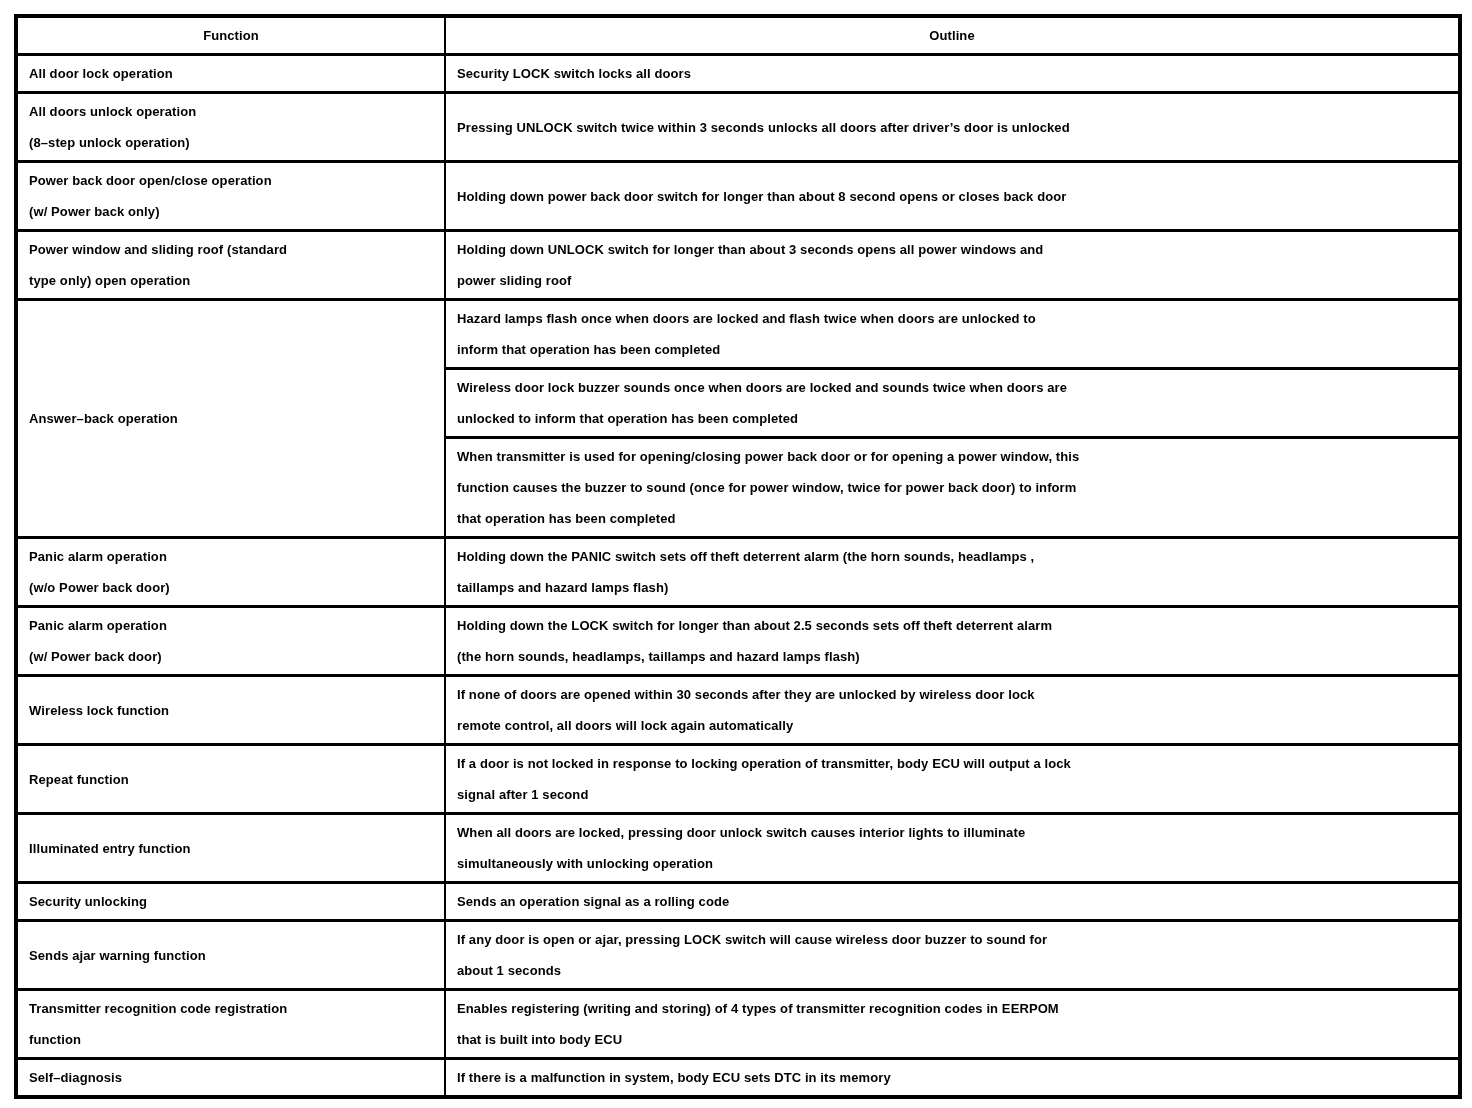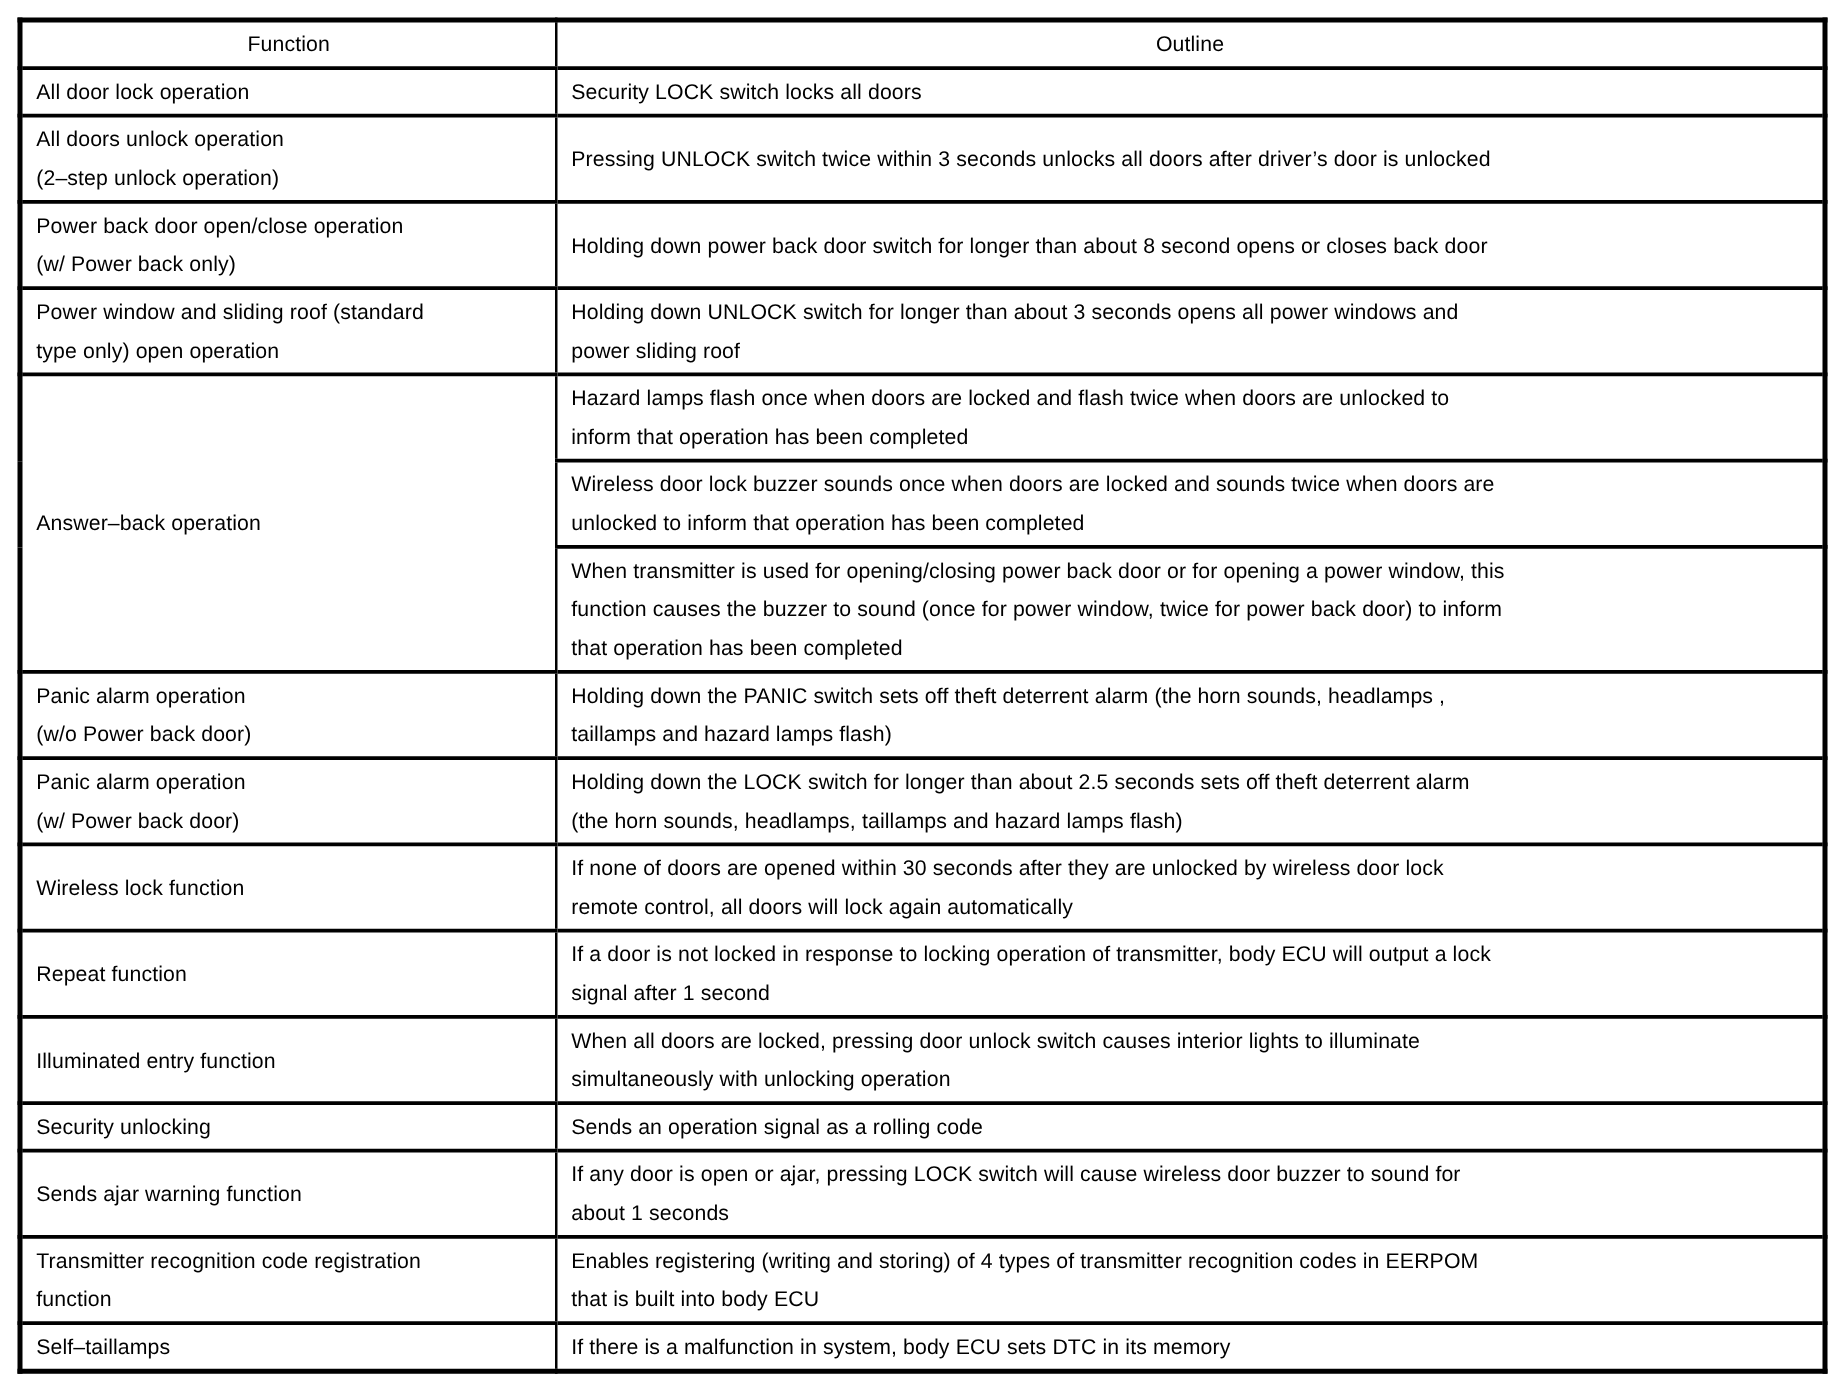--- a/index.html
+++ b/index.html
@@ -16,23 +16,23 @@
     width: 1444px;
     border: 4px solid #000000;
   }
   col.c-fn { width: 429px; }
   col.c-ol { width: 1015px; }
   th, td {
     border-top: 3px solid #000000;
     border-bottom: 3px solid #000000;
     border-left: 2px solid #000000;
     border-right: 2px solid #000000;
-    font-size: 17px;
+    font-size: 13px;
     line-height: 31px;
-    font-weight: normal;
+    font-weight: bold;
     vertical-align: middle;
     padding: 2px 11px;
     white-space: pre-line;
     text-align: left;
     letter-spacing: 0.1px;
   }
   th { text-align: center; padding: 2px 4px; }
 </style>
 </head>
 <body>
@@ -49,21 +49,21 @@
         <th>Outline</th>
       </tr>
     </thead>
     <tbody>
       <tr>
         <td>All door lock operation</td>
         <td>Security LOCK switch locks all doors</td>
       </tr>
       <tr>
         <td>All doors unlock operation
-(2–step unlock operation)</td>
+(8–step unlock operation)</td>
         <td>Pressing UNLOCK switch twice within 3 seconds unlocks all doors after driver’s door is unlocked</td>
       </tr>
       <tr>
         <td>Power back door open/close operation
 (w/ Power back only)</td>
         <td>Holding down power back door switch for longer than about 8 second opens or closes back door</td>
       </tr>
       <tr>
         <td>Power window and sliding roof (standard
 type only) open operation</td>
@@ -120,18 +120,18 @@
         <td>If any door is open or ajar, pressing LOCK switch will cause wireless door buzzer to sound for
 about 1 seconds</td>
       </tr>
       <tr>
         <td>Transmitter recognition code registration
 function</td>
         <td>Enables registering (writing and storing) of 4 types of transmitter recognition codes in EERPOM
 that is built into body ECU</td>
       </tr>
       <tr>
-        <td>Self–taillamps</td>
+        <td>Self–diagnosis</td>
         <td>If there is a malfunction in system, body ECU sets DTC in its memory</td>
       </tr>
     </tbody>
   </table>
 </div>
 
 </body></html>

